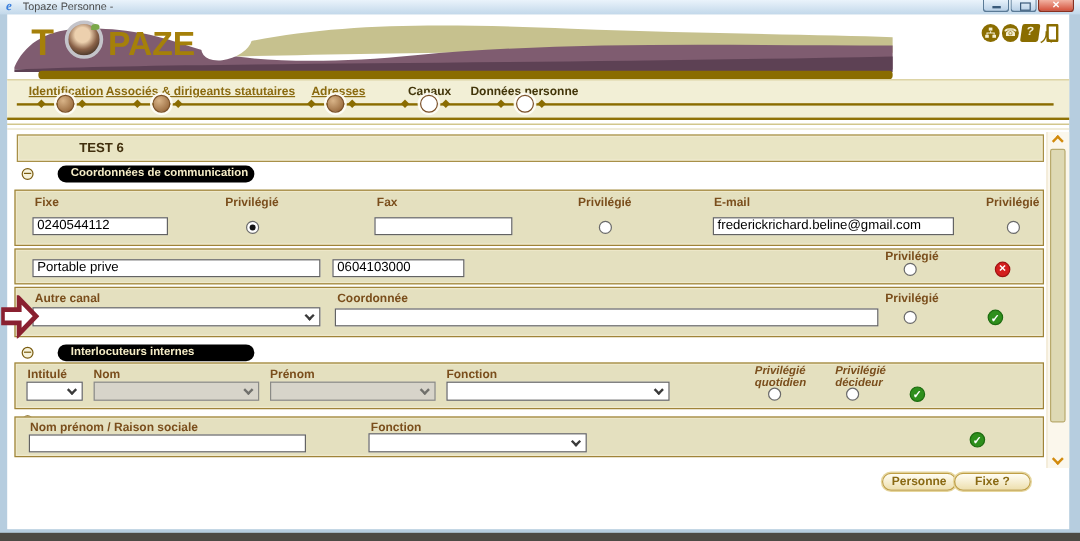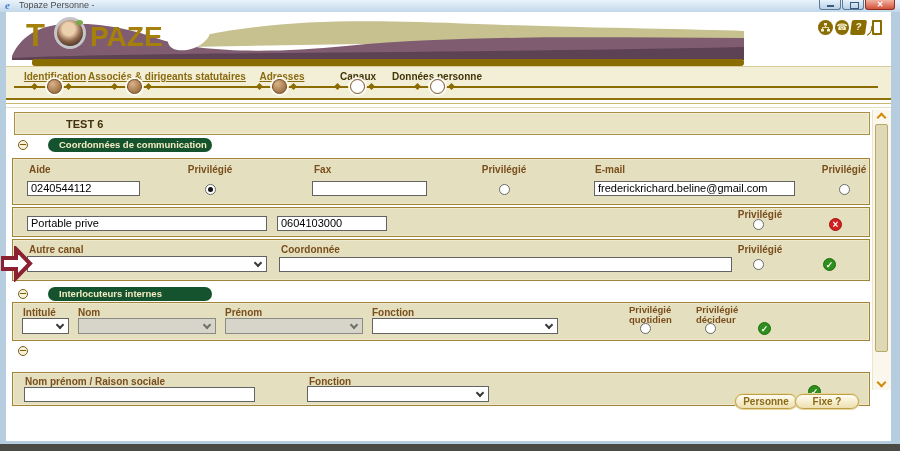--- a/index.html
+++ b/index.html
@@ -53,27 +53,27 @@
   .diamond { position:absolute; top:17px; width:5px; height:5px; background:#8a6c00; transform:rotate(45deg); }
 
   
   .main-top-line { position:absolute; left:0; top:95px; width:885px; height:1px; background:#e6dfc0; }
   .record-box { position:absolute; left:8px; top:100px; width:856px; height:23px; background:#e9e5c4;
     border:1px solid #a89048; box-shadow:inset 0 0 0 1px #f2ecd2; }
   .record-title { position:absolute; left:51px; top:5px; font-size:11px; font-weight:bold; color:#42300e; }
 
   .collapse { position:absolute; left:12px; width:10px; height:10px; border:1px solid #7a5c10; border-radius:50%; background:#f6f2da; }
   .collapse::after { content:""; position:absolute; left:1px; top:3px; width:6px; height:1px; background:#7a5c10; }
-  .pill { position:absolute; left:42px; width:164px; height:14px; background:#14532d; border-radius:8px;
+  .pill { position:absolute; left:42px; width:164px; height:14px; background:#000000; border-radius:8px;
     color:#f5ecc6; font-size:9.5px; font-weight:bold; line-height:14px; padding-left:11px; }
   .panel { position:absolute; left:6px; width:858px; background:#e4e0bf; border:1px solid #a08439;
     box-shadow:inset 0 0 0 1px #efe9cc; }
   .lab { position:absolute; font-size:10px; font-weight:bold; color:#7a4e1c; white-space:nowrap; }
   .lab.ctr { transform:translateX(-50%); }
-  .lab.wrap { white-space:normal; line-height:10px; font-size:9.5px; width:52px; }
+  .lab.wrap { white-space:normal; line-height:10px; font-size:9.5px; width:52px;font-style:italic; }
   .tb { position:absolute; background:#fff; border:1px solid #636363; height:15px; font-size:11px;
     color:#000; padding:0 3px; line-height:13px; overflow:hidden; white-space:nowrap; }
   .sel { position:absolute; background:#fff; border:1px solid #636363; height:16px; }
   .sel .chev { position:absolute; right:5px; top:3px; width:6px; height:6px;
     border-right:2px solid #3a3a3a; border-bottom:2px solid #3a3a3a; transform:rotate(45deg); }
   .sel.dis { background:#d7d4ca; border-color:#8a8a86; }
   .sel.dis .chev { border-color:#70706c; }
   .radio { position:absolute; width:11px; height:11px; border-radius:50%; background:#fff; border:1px solid #6a6a6a; }
   .radio.on::after { content:""; position:absolute; left:2px; top:2px; width:5px; height:5px; border-radius:50%; background:#141414; }
   .mark { position:absolute; width:13px; height:13px; border-radius:50%; color:#fff; text-align:center;
@@ -175,21 +175,21 @@
     <div class="main-top-line"></div>
 
     <div class="record-box">
       <span class="record-title">TEST 6</span>
     </div>
 
     <div class="collapse" style="top:128px"></div>
     <div class="pill" style="top:126px">Coordonnées de communication</div>
 
     <div class="panel" style="top:146px; height:47px">
-      <span class="lab" style="left:16px; top:5px">Aide</span>
+      <span class="lab" style="left:16px; top:5px">Fixe</span>
       <span class="lab ctr" style="left:197px; top:5px">Privilégié</span>
       <span class="lab" style="left:301px; top:5px">Fax</span>
       <span class="lab ctr" style="left:491px; top:5px">Privilégié</span>
       <span class="lab" style="left:582px; top:5px">E-mail</span>
       <span class="lab ctr" style="left:831px; top:5px">Privilégié</span>
 
       <div class="tb" style="left:14px; top:22px; width:113px">0240544112</div>
       <div class="radio on" style="left:192px; top:25px"></div>
       <div class="tb" style="left:299px; top:22px; width:115px"></div>
       <div class="radio" style="left:486px; top:25px"></div>
@@ -240,21 +240,21 @@
       <div class="sel" style="left:359px; top:15px; width:186px">
           <span class="chev"></span>
         </div>
       <div class="radio" style="left:627px; top:20px"></div>
       <div class="radio" style="left:692px; top:20px"></div>
       <div class="mark ok" style="left:745px; top:19px">✓</div>
     </div>
 
     <div class="collapse" style="top:334px"></div>
 
-    <div class="panel" style="top:360px; height:34px">
+    <div class="panel" style="top:335px; height:34px">
       <span class="lab" style="left:12px; top:3px">Nom prénom / Raison sociale</span>
       <span class="lab" style="left:296px; top:3px">Fonction</span>
       <div class="tb" style="left:11px; top:14px; width:231px"></div>
       <div class="sel" style="left:294px; top:13px; width:182px">
           <span class="chev"></span>
         </div>
       <div class="mark ok" style="left:795px; top:12px">✓</div>
     </div>
 
     <div class="btn" style="left:729px; top:382px; width:62px">Personne</div>

